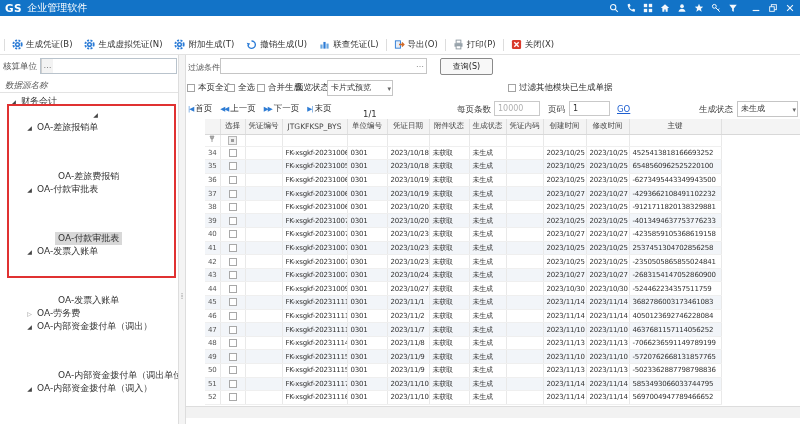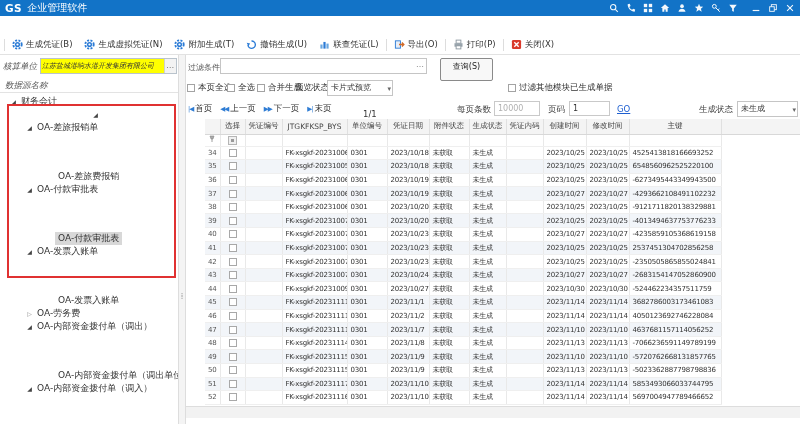--- a/index.html
+++ b/index.html
@@ -25,21 +25,21 @@
   .tab-redbox { position:absolute; left:110px; top:0px; width:69px; height:20px; border:2px solid #e03131; pointer-events:none; }
 
   
   .toolbar { position:absolute; left:0; top:36px; width:800px; height:19px; background:#fff; border-bottom:1px solid #e2e2e2;
              display:flex; align-items:center; padding-left:3px; }
   .tbtn { display:inline-flex; align-items:center; gap:3px; padding:0 6px; font-size:8.5px; color:#333; height:17px; }
   .tsep { width:1px; height:12px; background:#ddd; margin:0 1px; }
 
   
   .left { position:absolute; left:0; top:55px; width:178px; bottom:0; background:#fff; }
-  .unit-row { position:relative; height:22px;font-style:italic; }
+  .unit-row { position:relative; height:22px; }
   .unit-label { position:absolute; left:3px; top:6px; font-size:8.5px; color:#555; }
   .unit-input { position:absolute; left:40px; top:3px; width:137px; height:16px; border:1px solid #b9c3cc; background:#fff;
                 display:flex; align-items:stretch; }
   .unit-val { flex:1; background:#ffff00; color:#333; font-size:7px; line-height:14px; padding:0 1px;
               white-space:nowrap; overflow:hidden; }
   .unit-ell { width:12px; border-left:1px solid #d0d0d0; background:#f3f3f3; color:#777; font-size:8px; line-height:13px; text-align:center; }
   .ds-header { height:16px; line-height:16px; padding-left:5px; font-size:8.5px; color:#555; border-bottom:1px solid #e3e3e3;font-style:italic; }
   .tree { position:relative; padding-top:2px; }
   .tree-item { height:13px; line-height:13px; font-size:9px; color:#333; white-space:nowrap; overflow:hidden; display:flex; align-items:center; }
   .tree-item .arrow { font-size:6px; color:#444; width:9px; text-align:center; flex:0 0 9px; }
@@ -58,21 +58,21 @@
               border-left:1px solid #ddd; border-right:1px solid #ddd; text-align:center; }
   .splitter .dots { position:absolute; top:240px; left:0; width:100%; color:#999; font-size:8px; line-height:4px; }
 
   
   .right { position:absolute; left:186px; top:55px; width:614px; bottom:0; background:#fff; }
 
   .filter-row { position:relative; height:23px; }
   .flabel { position:absolute; left:2px; top:7px; font-size:8px; color:#555; }
   .finput { position:absolute; left:34px; top:3px; width:207px; height:16px; border:1px solid #c5c5c5; background:#fff; }
   .finput .ell { position:absolute; right:2px; top:1px; color:#888; font-size:8px; }
-  .search-btn { position:absolute; left:254px; top:3px; width:53px; height:23px; border:1px solid #8a8a8a; border-radius:2px;
+  .search-btn { position:absolute; left:254px; top:3px; width:53px; height:17px; border:1px solid #8a8a8a; border-radius:2px;
                 background:#f8f8f8; font-size:8px; color:#222; text-align:center; line-height:15px; }
 
   .opts-row { position:relative; height:21px; font-size:8.5px; color:#333; }
   .cbgrp { position:absolute; top:4px; display:flex; align-items:center; gap:3px; }
   .cb { display:inline-block; width:8px; height:8px; border:1px solid #a3a3a3; background:#fff; }
   .sel-box { position:absolute; top:2px; height:16px; border:1px solid #c5c5c5; background:#fff; font-size:8px; color:#333;
              padding:0 10px 0 3px; line-height:14px; white-space:nowrap; overflow:hidden; }
   .sel-box .arr { position:absolute; right:1px; top:1px; color:#666; font-size:7px; }
 
   .pager-row { position:relative; height:20px; font-size:8.5px; color:#333; }
@@ -264,21 +264,20 @@
             <path d="M3.6 3.6 L8.4 8.4 M8.4 3.6 L3.6 8.4" stroke="#fff" stroke-width="1.5"></path>
           </svg></span>
       <span>关闭(X)</span>
     </span>
   </div>
 
   <div class="left">
     <div class="unit-row">
       <span class="unit-label">核算单位</span>
       <div class="unit-input">
-        <span class="unit-val">江苏盐城港响水港开发集团有限公司</span>
         <span class="unit-ell">…</span>
       </div>
     </div>
     <div class="ds-header">数据源名称</div>
     <div class="tree">
         <div class="tree-item lvl0">
           <span class="arrow expanded">◢</span>
           <span class="lbl">财务会计</span>
         </div>
         <div class="tree-item lvl1">

